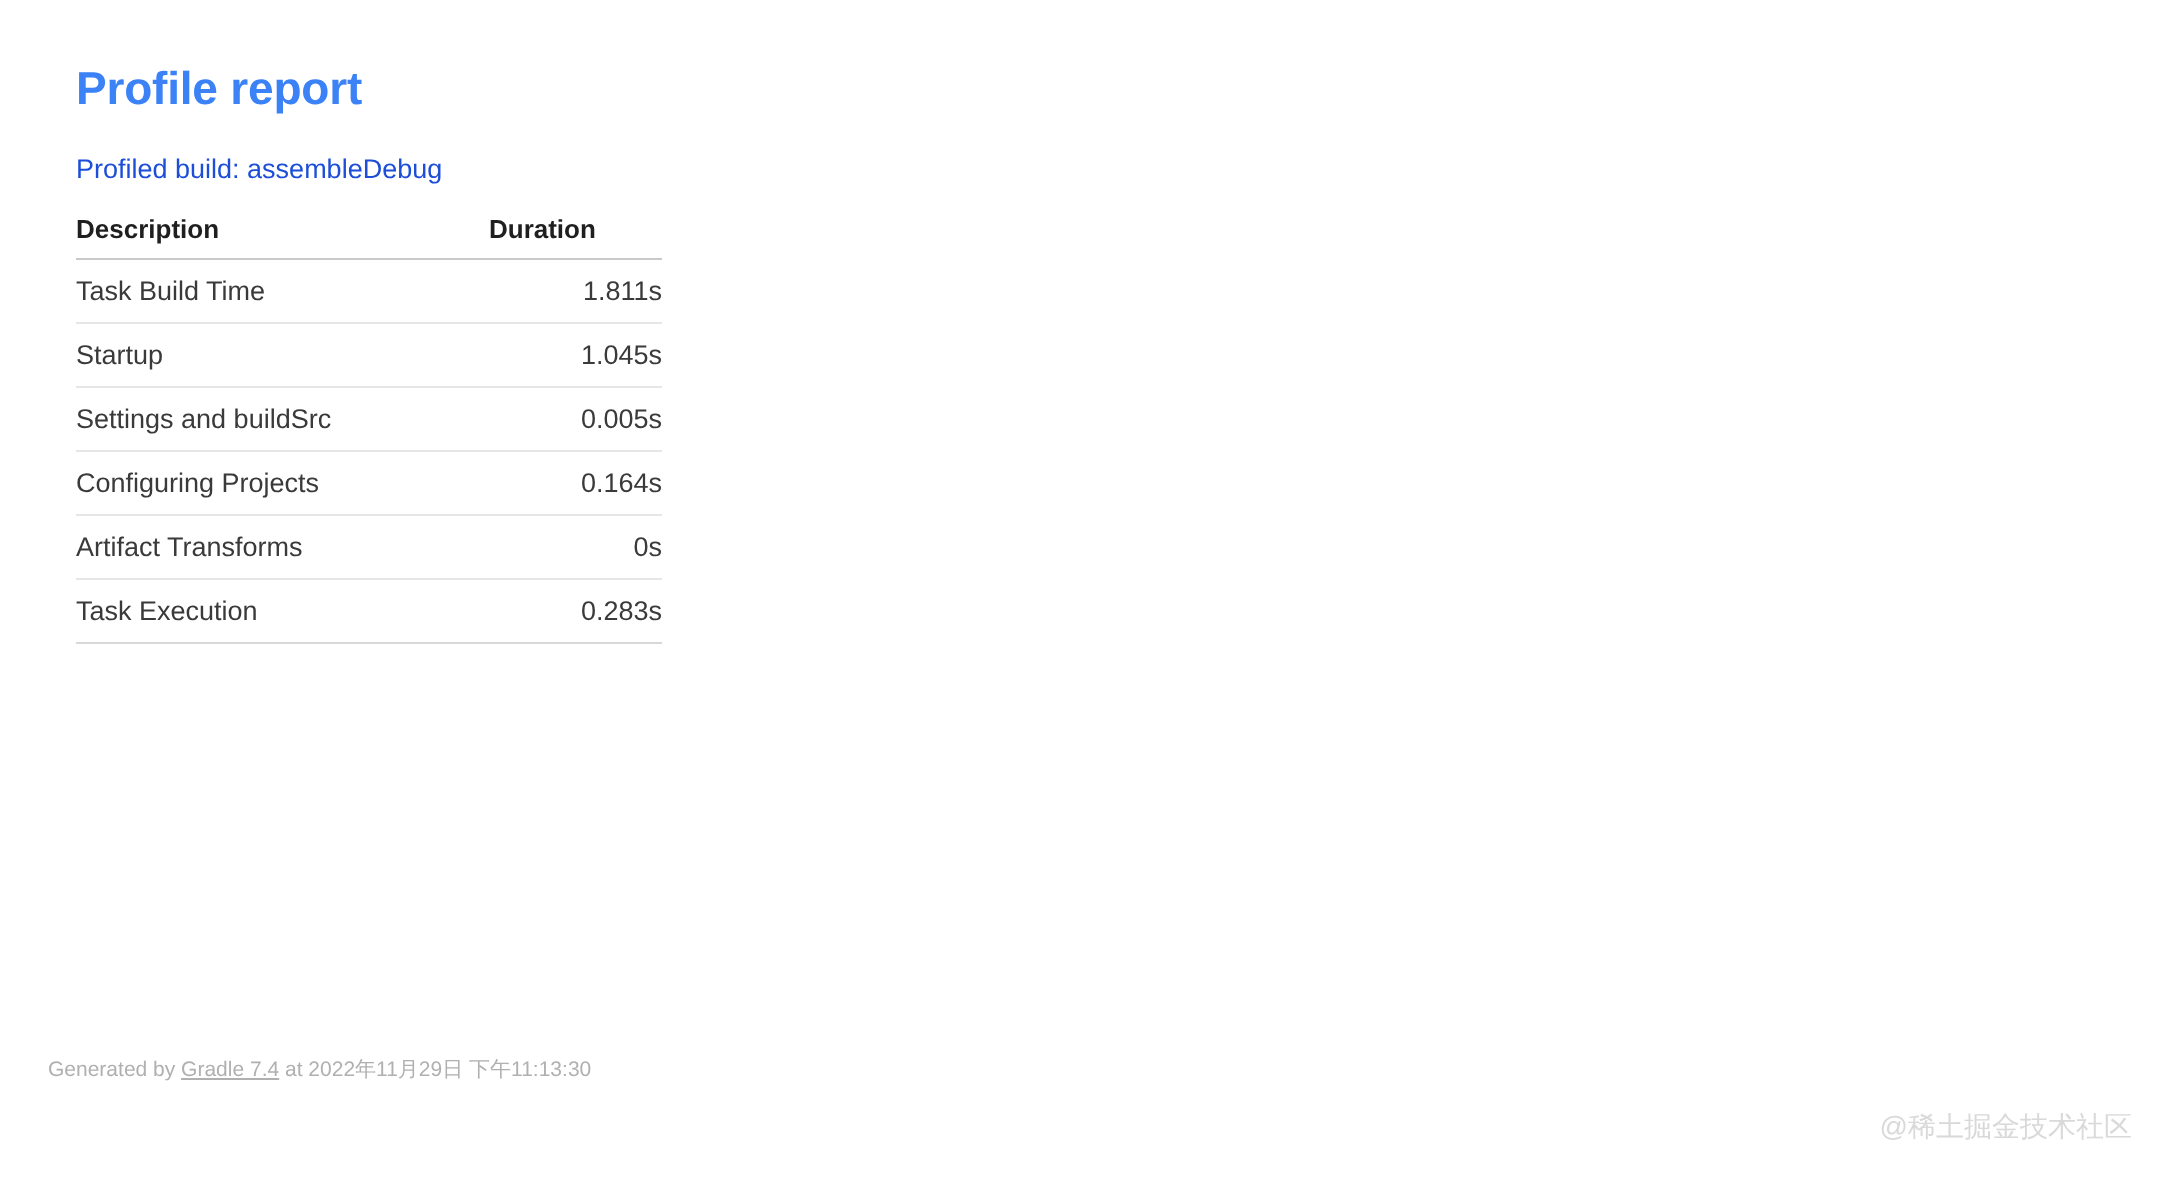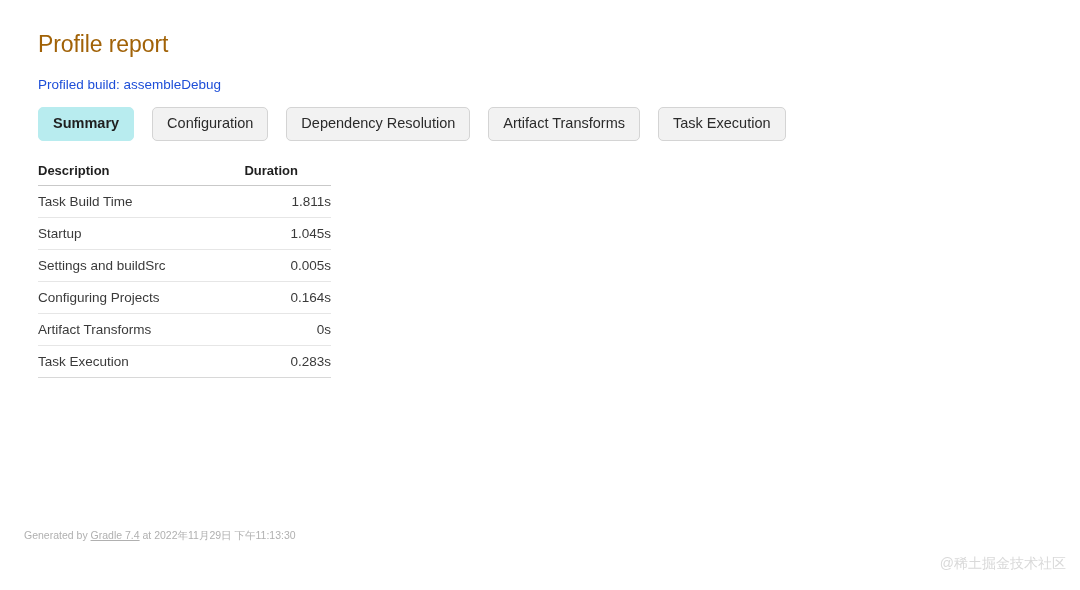--- a/index.html
+++ b/index.html
@@ -16,22 +16,22 @@
     position: relative;
   }
   .page {
     position: absolute;
     left: 38px;
     top: 30px;
     width: 1010px;
   }
   .page-title {
     font-size: 23px;
-    font-weight: normal;
-    color: #a16207;
+    font-weight: bold;
+    color: #3b82f6;
     letter-spacing: -0.1px;
     margin: 0 0 18px 0;
     line-height: 28px;
   }
   .meta-line {
     font-size: 13.5px;
     color: #1d4ed8;
     line-height: 17px;
     margin-bottom: 14px;
   }
@@ -118,27 +118,20 @@
 </style>
 </head>
 <body>
 
 <div class="page">
 
   <h1 class="page-title">Profile report</h1>
 
   <div class="meta-line">Profiled build: assembleDebug</div>
 
-  <div class="tabs">
-    <div class="tab active">Summary</div>
-    <div class="tab">Configuration</div>
-    <div class="tab">Dependency Resolution</div>
-    <div class="tab">Artifact Transforms</div>
-    <div class="tab">Task Execution</div>
-  </div>
 
   <table class="summary-table">
     <thead>
       <tr>
         <th>Description</th>
         <th class="num">Duration</th>
       </tr>
     </thead>
     <tbody>
       <tr>

